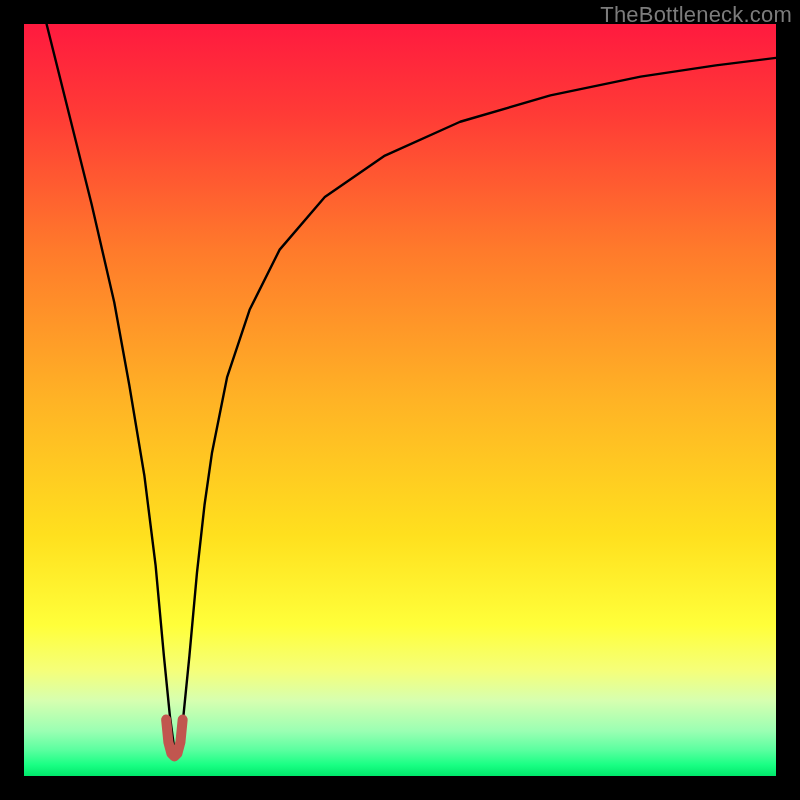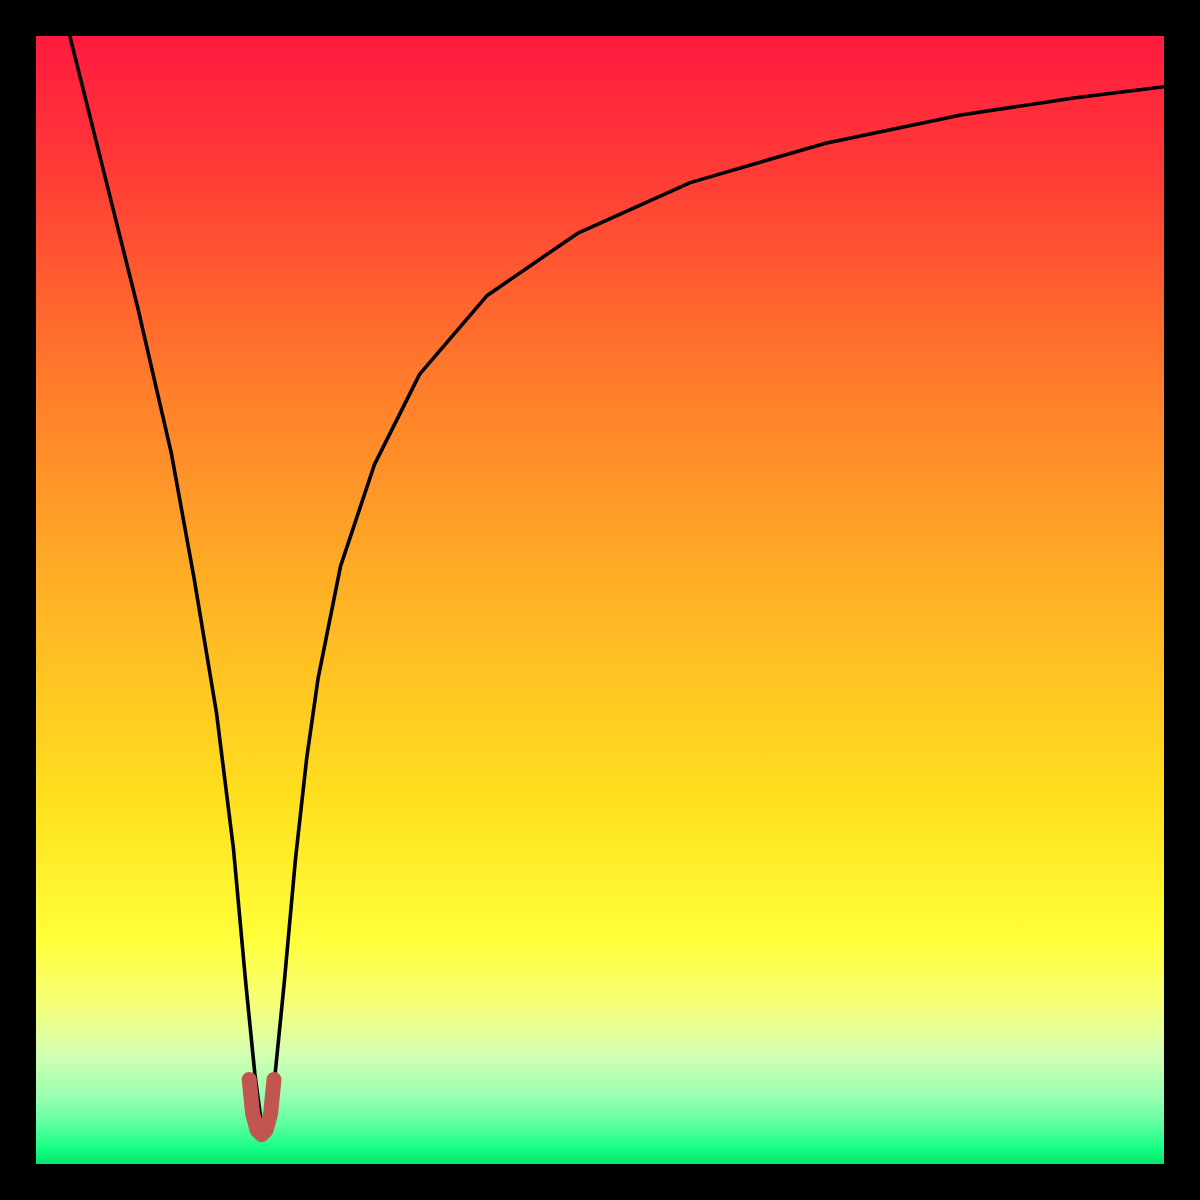--- a/index.html
+++ b/index.html
@@ -35,20 +35,21 @@
     font-weight: 400;
     letter-spacing: 0.2px;
     user-select: none;
   }
   svg { display: block; }
 </style>
 </head>
 <body>
 
 <div class="frame">
+  <div class="watermark">TheBottleneck.com</div>
   <div class="plot">
     <svg id="chart-svg" width="752" height="752" viewBox="0 0 752 752" preserveAspectRatio="none">
       <defs>
         <linearGradient id="bg-grad" x1="0" y1="0" x2="0" y2="1">
             <stop offset="0%" stop-color="#ff1a3f"></stop>
             <stop offset="12%" stop-color="#ff3b36"></stop>
             <stop offset="30%" stop-color="#ff7a2b"></stop>
             <stop offset="50%" stop-color="#ffb325"></stop>
             <stop offset="68%" stop-color="#ffe01e"></stop>
             <stop offset="80%" stop-color="#ffff3a"></stop>

